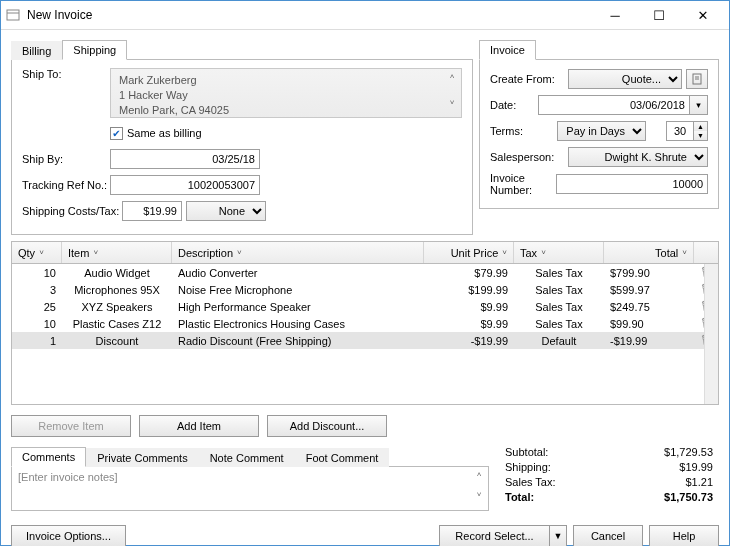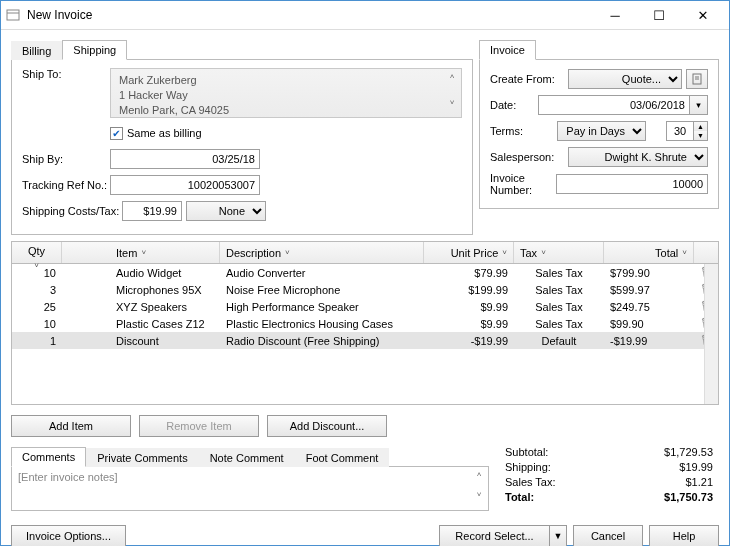--- a/index.html
+++ b/index.html
@@ -36,22 +36,22 @@
 .icon-btn { width: 22px; height: 20px; border: 1px solid #9f9f9f; background: linear-gradient(#f8f8f8,#e8e8e8); display: inline-flex; align-items: center; justify-content: center; margin-left: 4px; }
 .grid { border: 1px solid #bbb; }
 .grid-head { display: flex; background: linear-gradient(#f9f9f9,#ececec); border-bottom: 1px solid #bbb; height: 22px; }
 .gh { padding: 3px 6px; border-right: 1px solid #d5d5d5; display: flex; align-items: center; gap: 4px; }
 .gh:last-child { border-right: none; }
 .chev { font-size: 8px; color: #555; }
 .grid-body { height: 140px; overflow: hidden; position: relative; }
 .gr { display: flex; height: 17px; align-items: center; }
 .gr.sel { background: #e4e4e4; }
 .gc { padding: 0 6px; white-space: nowrap; overflow: hidden; }
-.col-qty { width: 50px; text-align: right; flex-direction: column; }
-.col-item { width: 110px; text-align: left; margin-left: 48px; }
+.col-qty { width: 50px; text-align: right; }
+.col-item { width: 110px; text-align: center; }
 .col-desc { flex: 1; }
 .col-price { width: 90px; text-align: right; }
 .col-tax { width: 90px; text-align: center; }
 .col-total { width: 90px; text-align: left; }
 .col-del { width: 24px; text-align: center; color: #888; }
 .trash { font-size: 11px; color: #888; }
 .scrollbar-v { position: absolute; right: 0; top: 0; bottom: 0; width: 14px; background: #f0f0f0; border-left: 1px solid #ddd; }
 .btn { height: 22px; padding: 0 14px; border: 1px solid #999; background: linear-gradient(#fbfbfb,#e6e6e6); font-family: inherit; font-size: 11px; cursor: pointer; }
 .btn:disabled { color: #999; }
 .actions-row { display: flex; gap: 8px; margin-top: 4px; }
@@ -250,22 +250,22 @@
             <div class="gc col-price">-$19.99</div>
             <div class="gc col-tax">Default</div>
             <div class="gc col-total">-$19.99</div>
             <div class="gc col-del"><span class="trash">🗑</span></div>
           </div>
           <div class="scrollbar-v"></div>
       </div>
     </div>
 
     <div class="actions-row">
+      <button class="btn" disabled="">Remove Item</button>
       <button class="btn">Add Item</button>
-      <button class="btn" disabled="">Remove Item</button>
       <button class="btn">Add Discount...</button>
     </div>
 
     <div class="bottom-row">
       <div class="comments-wrap">
         <div class="tabbar">
           <div class="tab active">Comments</div>
           <div class="tab">Private Comments</div>
           <div class="tab">Note Comment</div>
           <div class="tab">Foot Comment</div>

